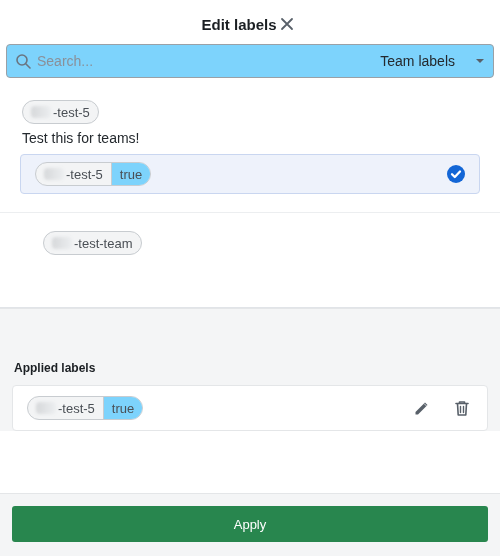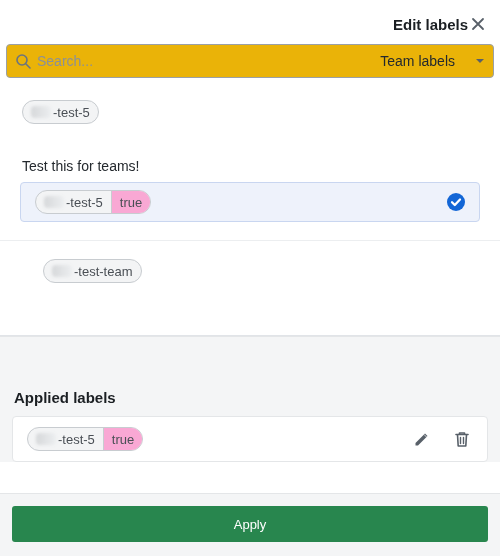--- a/index.html
+++ b/index.html
@@ -1,46 +1,46 @@
 <!DOCTYPE html>
 <html><head>
 <meta charset="utf-8">
 <style>
   * { box-sizing: border-box; margin: 0; padding: 0; }
   html, body { width: 500px; height: 556px; font-family: -apple-system, BlinkMacSystemFont, "Segoe UI", Helvetica, Arial, sans-serif; font-size: 14px; color: #1b1f23; background: #fff; }
   .dialog { width: 500px; height: 556px; display: flex; flex-direction: column; }
-  .header { display: flex; align-items: center; justify-content: flex-end; padding: 14px 12px 10px 10px; }
+  .header { display: flex; align-items: center; justify-content: center; padding: 14px 12px 10px 10px; }
   .header h2 { font-size: 15px; font-weight: 700; }
   .close-btn { background: none; border: none; cursor: pointer; padding: 2px; color: #586069; }
   .close-btn svg { width: 16px; height: 16px; display: block; }
   .search-wrap { padding: 0 6px 4px 6px; }
-  .search-field { display: flex; align-items: center; height: 34px; border: 1px solid #9aa0a6; border-radius: 4px; background: #eab308; padding: 0 8px 0 8px; gap: 6px; }
+  .search-field { display: flex; align-items: center; height: 34px; border: 1px solid #9aa0a6; border-radius: 4px; background: #7dd3fc; padding: 0 8px 0 8px; gap: 6px; }
   .search-field svg { width: 16px; height: 16px; color: #6a7480; flex-shrink: 0; }
   .search-input { flex: 1; border: none; outline: none; background: transparent; font-size: 14px; color: #586069; }
   .search-input::placeholder { color: #8a9099; }
   .scope-select { display: inline-flex; align-items: center; gap: 20px; cursor: pointer; color: #24292e; font-size: 14px; }
   .scope-select svg { width: 10px; height: 10px; color: #586069; }
   .body { flex: 1; overflow: auto; }
   .section { padding: 8px 10px 12px 10px; border-bottom: 1px solid #eceef0; }
   .section.last { border-bottom: 1px solid #e1e4e8; padding-bottom: 28px; padding-left: 31px; }
   .tag-wrap { padding: 10px 12px 6px 12px; }
   .label-chip { display: inline-flex; align-items: center; height: 24px; border: 1px solid #c8ccd0; border-radius: 12px; background: #f3f4f5; overflow: hidden; font-size: 13px; color: #4a4f55; }
   .label-chip .key { padding: 0 8px; height: 100%; display: inline-flex; align-items: center; }
   .label-chip .sep { width: 0; height: 100%; border-left: 1px solid #c8ccd0; }
-  .label-chip .val { padding: 0 8px; height: 100%; display: inline-flex; align-items: center; background: #f9a8d4; }
+  .label-chip .val { padding: 0 8px; height: 100%; display: inline-flex; align-items: center; background: #7dd3fc; }
   .label-chip .key .blur-part { display:inline-block; width: 20px; height: 12px; border-radius: 4px; background: linear-gradient(90deg,#d6d8da,#eceef0); margin-right: 2px; filter: blur(1.5px); }
-  .desc { font-size: 14px; color: #24292e; padding: 0 12px 8px 12px; margin-top: 28px; }
+  .desc { font-size: 14px; color: #24292e; padding: 0 12px 8px 12px; }
   .option-row { margin: 0 10px 6px 10px; height: 40px; border: 1px solid #c9d6f0; border-radius: 4px; background: #eef2fb; display: flex; align-items: center; justify-content: space-between; padding: 0 14px; cursor: pointer; }
   .option-row .row-left { display: inline-flex; align-items: center; }
   .check-icon { width: 18px; height: 18px; }
   .check-icon circle { fill: #1366d6; }
   .check-icon path { stroke: #fff; stroke-width: 2.3; fill: none; stroke-linecap: round; stroke-linejoin: round; }
   .spacer { height: 18px; }
   .applied-panel { background: #f4f5f6; border-top: 1px solid #e4e6e8; padding-top: 52px; }
-  .applied-title { font-size: 15px; font-weight: 700; padding: 0 14px 10px 14px; }
+  .applied-title { font-size: 12px; font-weight: 700; padding: 0 14px 10px 14px; }
   .applied-row { margin: 0 12px 10px 12px; background: #fff; border: 1px solid #e4e6e8; border-radius: 4px; height: 46px; display: flex; align-items: center; justify-content: space-between; padding: 0 14px; }
   .applied-actions { display: inline-flex; align-items: center; gap: 18px; color: #586069; }
   .icon-btn { background: none; border: none; padding: 2px; cursor: pointer; color: #586069; }
   .icon-btn svg { width: 18px; height: 18px; display: block; }
   .footer { padding: 12px 12px 14px 12px; background: #f4f5f6; border-top: 1px solid #e4e6e8; }
   .apply-btn { width: 100%; height: 36px; background: #28864e; color: #fff; border: none; border-radius: 3px; font-size: 13px; cursor: pointer; }
 </style>
 </head>
 <body>
 

